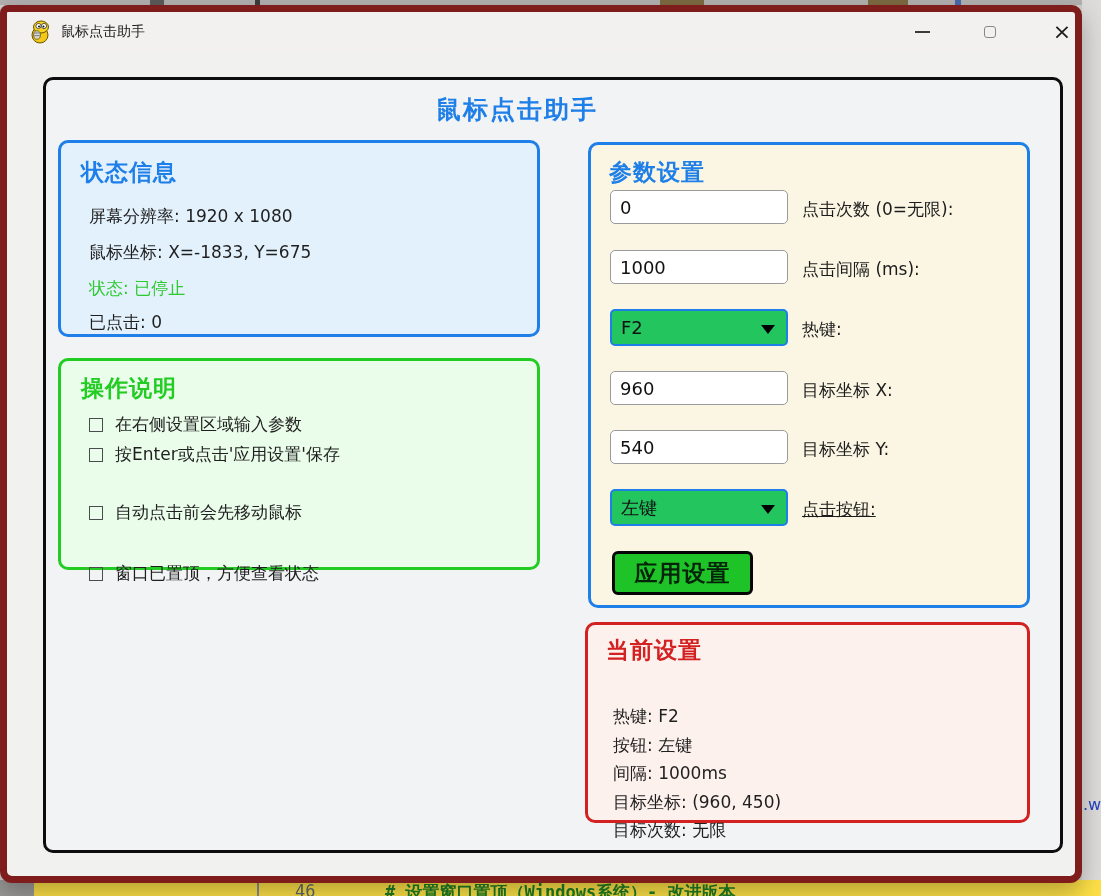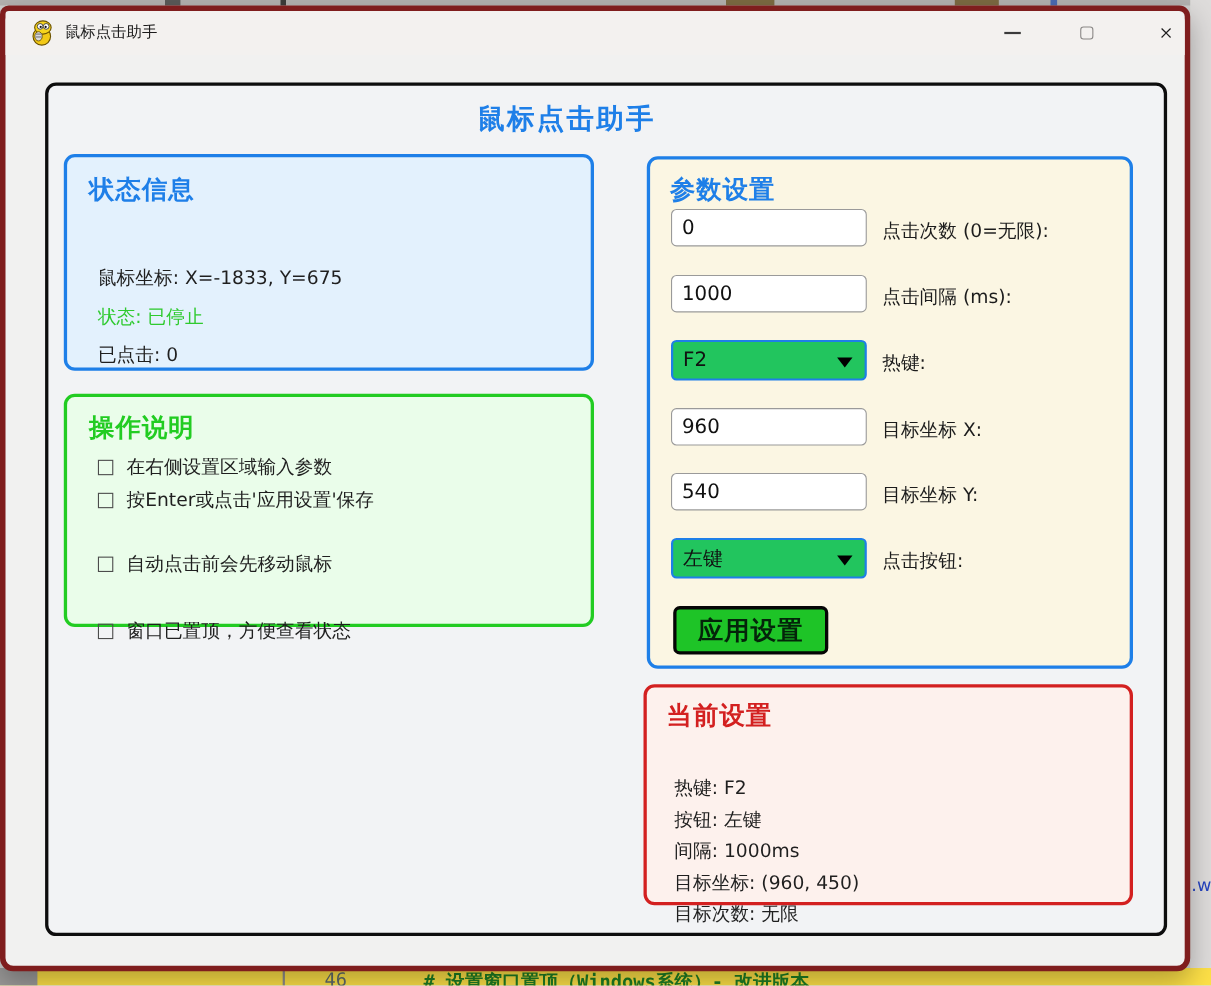--- a/index.html
+++ b/index.html
@@ -13,22 +13,22 @@
   .bg-right { position:absolute; right:0; top:0; width:19px; height:896px; background:#dedcdb; overflow:hidden; }
   .bg-right .code-frag { position:absolute; left:1px; top:795px; font-size:16px; color:#2543c0; white-space:nowrap; }
   .bg-bottom { position:absolute; left:0; top:880px; width:1101px; height:16px; background:#fde047; overflow:visible; }
   .bg-bottom .gutter-dark { position:absolute; left:0; top:0; width:34px; height:16px; background:#9b9a99; }
   .bg-bottom .divider { position:absolute; left:257px; top:0; width:2px; height:16px; background:#8d8c8b; }
   .bg-bottom .lineno { position:absolute; left:295px; top:1px; font-family:"DejaVu Sans Mono","Liberation Mono",monospace; font-size:17px; color:#5f6a6a; }
   .bg-bottom .comment { position:absolute; left:385px; top:1px; font-family:"DejaVu Sans Mono","Liberation Mono",monospace; font-size:17px; color:#1e7d23; white-space:nowrap; font-weight:bold; }
 
   
   .app-window { position:absolute; left:0; top:5px; width:1082px; height:878px;
-    background:#f1f1f0; border:5px solid #7f1d1d; border-radius:8px 10px 12px 12px;
-    box-shadow:0 10px 24px rgba(0,0,0,.28);font-family:Liberation Serif, serif; }
+    background:#f1f1f0; border:7px solid #7f1d1d; border-radius:8px 10px 12px 12px;
+    box-shadow:0 10px 24px rgba(0,0,0,.28); }
   .title-bar { position:absolute; left:0; top:0; width:100%; height:40px; background:#f3f1ef; border-radius:8px 10px 0 0; }
   .app-icon { position:absolute; left:21px; top:8px; width:24px; height:24px; }
   .title-text { position:absolute; left:54px; top:11px; font-size:14px; color:#1b1b1b; }
   .win-btn { position:absolute; top:0; width:46px; height:40px; display:flex; align-items:center; justify-content:center; cursor:default; }
   .win-btn.min { left:892px; }
   .win-btn.max { left:960px; }
   .win-btn.close { left:1032px; }
   .min-glyph { width:15px; height:2px; background:#3a3a3a; }
   .max-glyph { width:12px; height:12px; border:1.5px solid #8a8886; border-radius:3px; }
   .close-glyph { font-size:22px; color:#1b1b1b; line-height:1; }
@@ -129,20 +129,21 @@
         <span class="close-glyph">×</span>
       </div>
     </div>
 
     <div class="main-frame"></div>
     <div class="app-heading" style="top:81px;left:0;">鼠标点击助手</div>
   </div>
 
   <div class="panel status-panel">
     <div class="panel-title">状态信息</div>
+    <div class="status-line" style="top:62px;">屏幕分辨率: 1920 x 1080</div>
     <div class="status-line" style="top:98px;">鼠标坐标: X=-1833, Y=675</div>
     <div class="status-line green" style="top:134px;">状态: 已停止</div>
     <div class="status-line" style="top:168px;">已点击: 0</div>
   </div>
 
   <div class="panel instr-panel">
     <div class="panel-title">操作说明</div>
     <div class="instr-item" style="top:52px;">
       <span class="cbox"></span>
       <span>在右侧设置区域输入参数</span>
@@ -180,21 +181,21 @@
   <input class="field" style="top: 371px;" value="960">
   <div class="param-label" style="top:379px;">目标坐标 X:</div>
 
   <input class="field" style="top: 430px;" value="540">
   <div class="param-label" style="top:438px;">目标坐标 Y:</div>
 
   <div class="select" style="top:489px;">
     <span>左键</span>
     <span class="arrow"></span>
   </div>
-  <div class="param-label" style="top:498px;">点击按钮:</div>
+  <div class="param-label" style="top:498px;text-decoration:underline;">点击按钮:</div>
 
   <button class="apply-btn">应用设置</button>
 
   <div class="panel current-panel">
     <div class="panel-title">当前设置</div>
     <div class="current-line" style="top:56px;">热键: F2</div>
     <div class="current-line" style="top:85px;">按钮: 左键</div>
     <div class="current-line" style="top:113px;">间隔: 1000ms</div>
     <div class="current-line" style="top:142px;">目标坐标: (960, 450)</div>
     <div class="current-line" style="top:170px;">目标次数: 无限</div>

